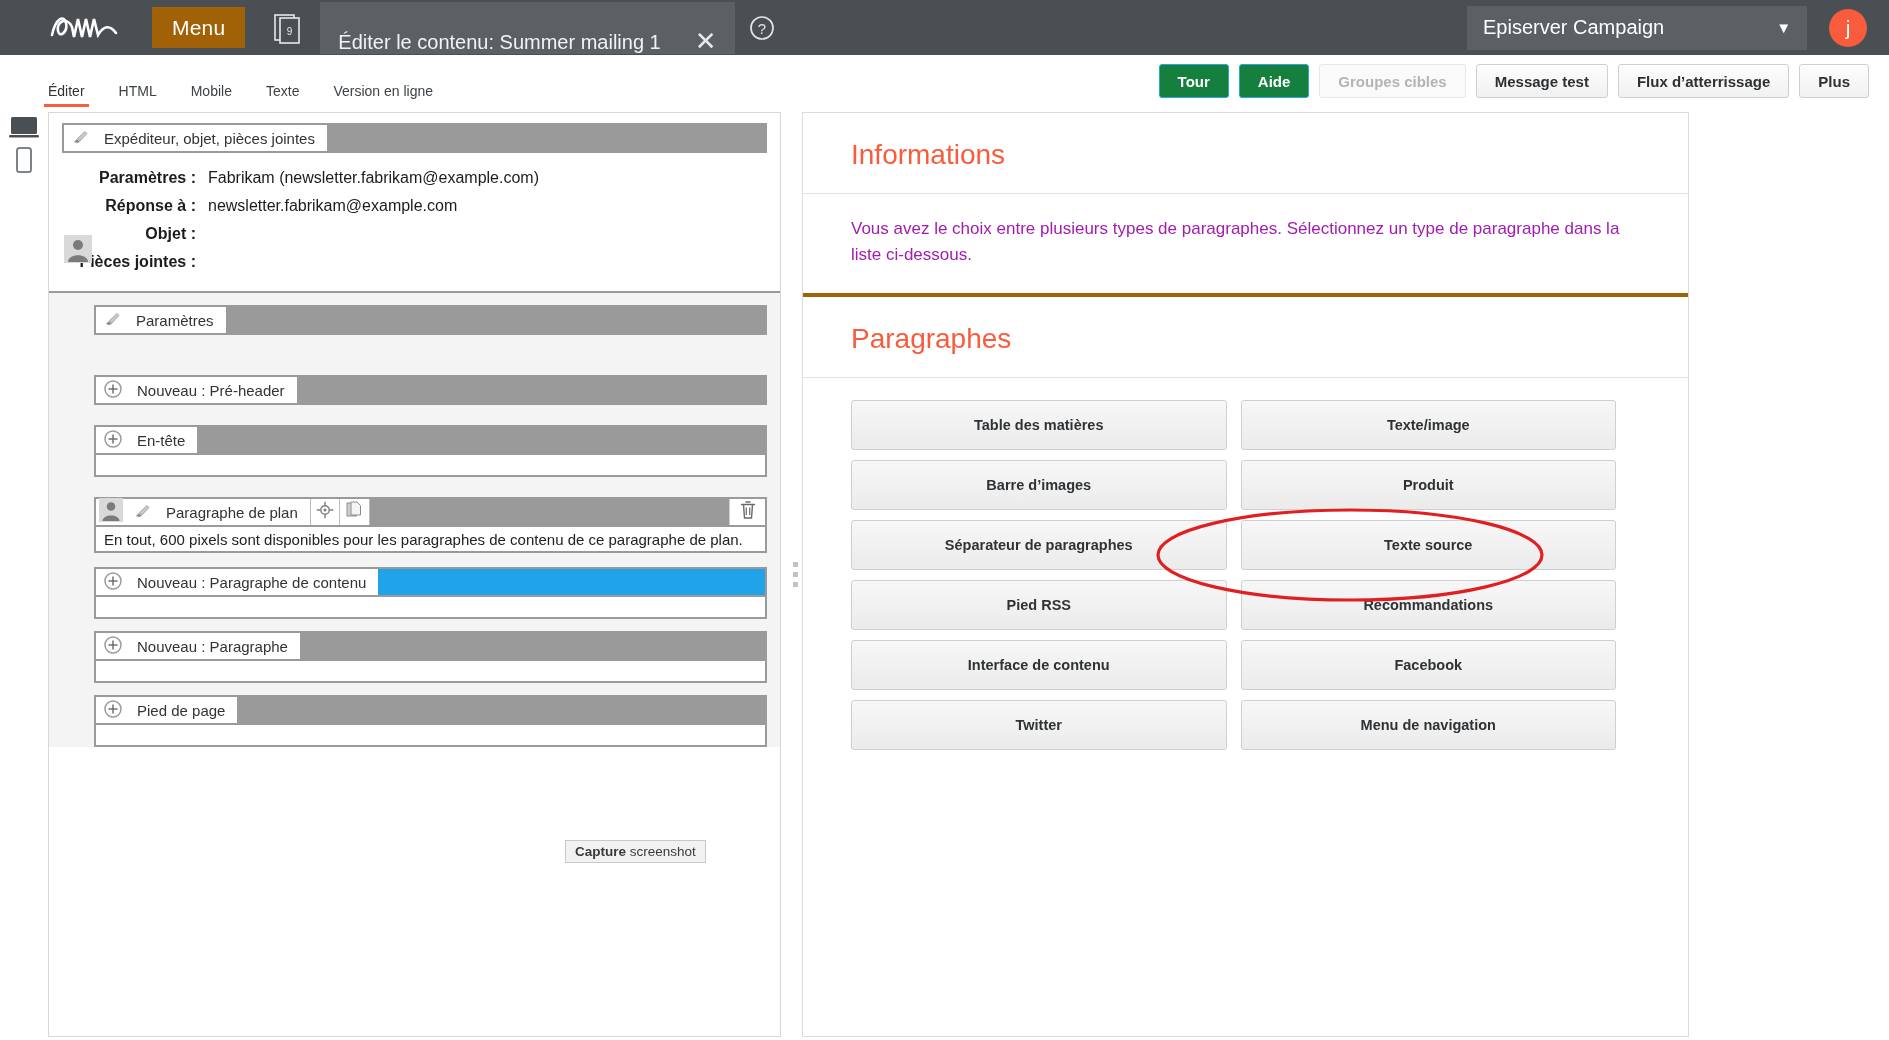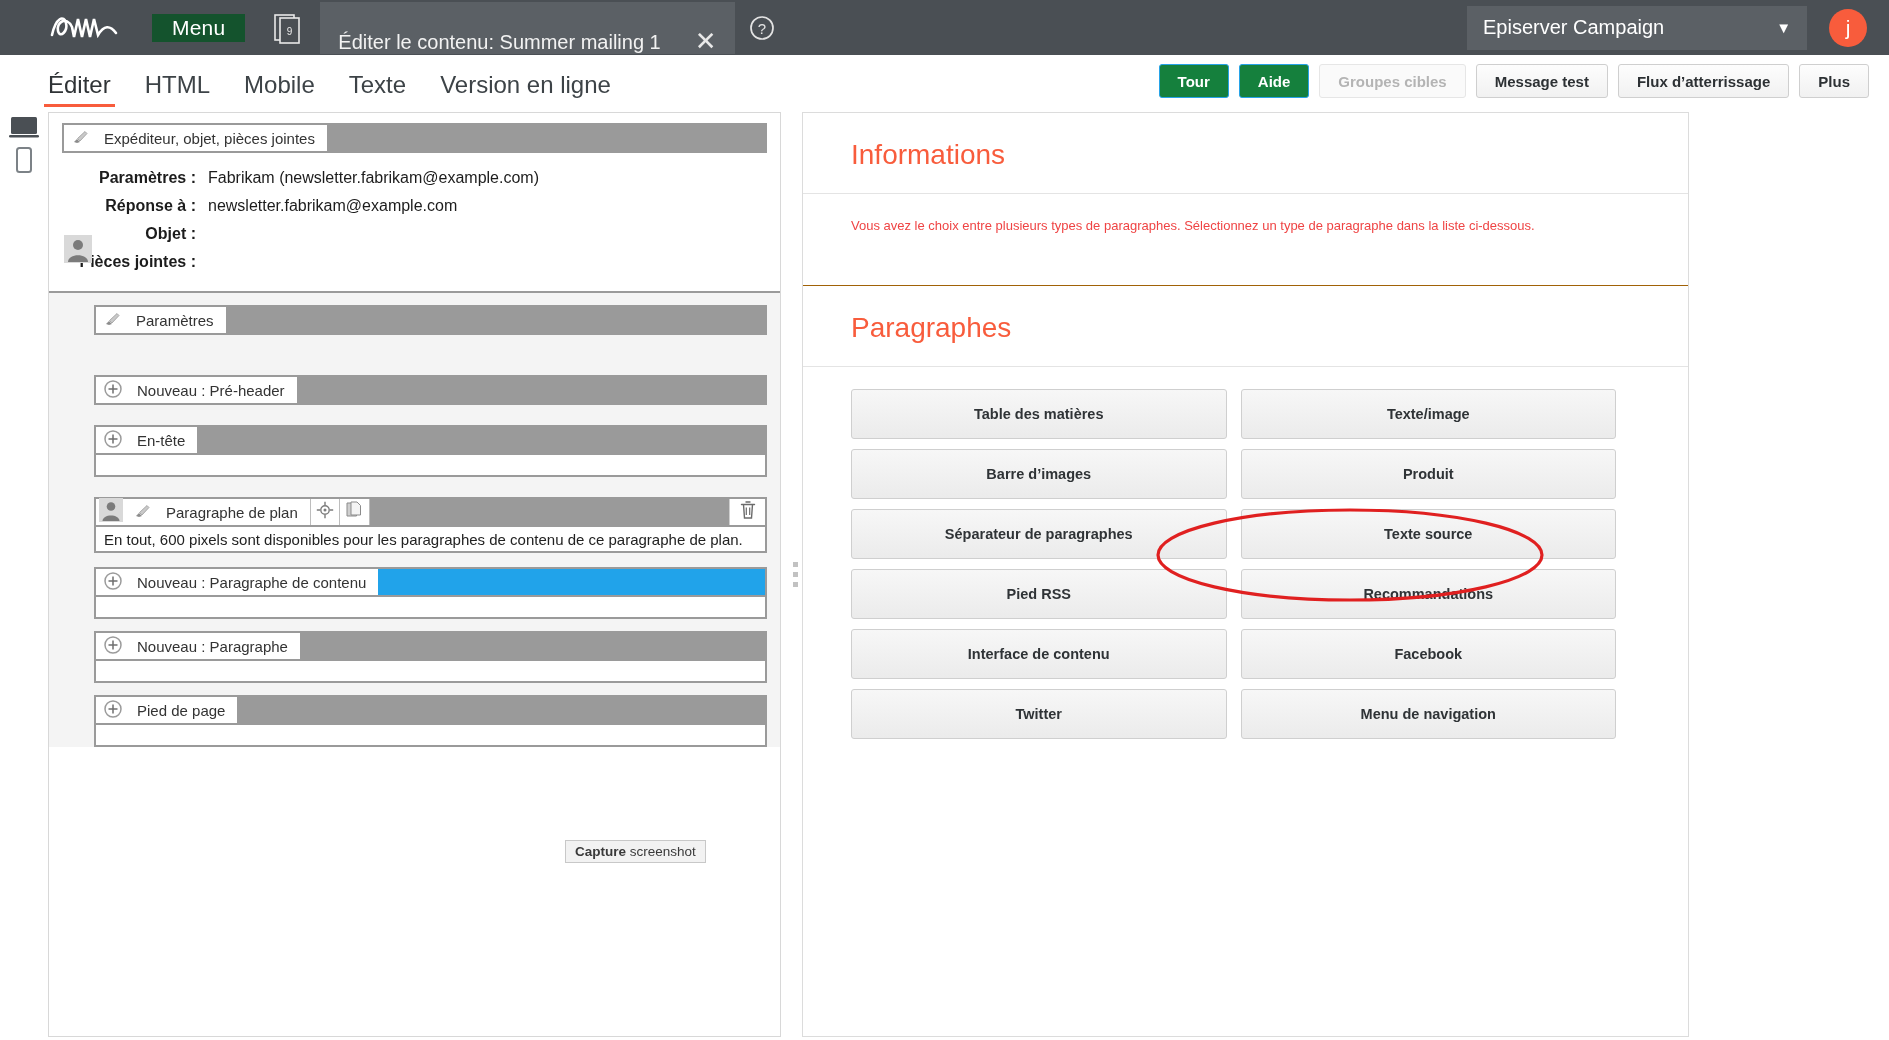--- a/index.html
+++ b/index.html
@@ -10,22 +10,22 @@
     overflow: hidden;
   }
 
   
   .topbar {
     position: absolute; left: 0; top: 0; width: 1889px; height: 55px;
     background: #4a4f54; display: flex; align-items: center;
   }
   .logo { margin-left: 48px; width: 76px; height: 34px; display:flex; align-items:center; }
   .menu-btn {
-    margin-left: 28px; background: #14532d; color: #fff;
-    font-size: 21px; padding: 0 20px; height: 28px;
+    margin-left: 28px; background: #a16207; color: #fff;
+    font-size: 21px; padding: 0 20px; height: 41px;
     display: flex; align-items: center; justify-content: flex-start;
     border: none; cursor: pointer; letter-spacing: .2px;
   }
   .doc-icon { margin-left: 25px; width: 34px; height: 36px; display:flex; align-items:center; justify-content:center; cursor:pointer;}
   .tab-title {
     margin-left: 16px; background: #5b6065; height: 52px;
     display: flex; align-items: flex-end; color: #f2f2f2;
     font-size: 20px; padding: 0 18px 0 18px; min-width: 400px;
   }
   .tab-title .label { white-space: nowrap; }
@@ -44,21 +44,21 @@
     justify-content: center; font-size: 21px; cursor: pointer;
   }
 
   
   .secondbar {
     position: absolute; left: 0; top: 55px; width: 1889px; height: 52px;
     background: #ffffff; display: flex; align-items: center;
   }
   .subtabs { display: flex; align-items: flex-end; height: 52px; }
   .subtab {
-    font-size: 24px; color: #3d4347; padding: 0 0 8px 0; margin-right: 34px;
+    font-size: 14px; color: #3d4347; padding: 0 0 8px 0; margin-right: 34px;
     cursor: pointer; position: relative; white-space: nowrap;
   }
   .subtab:first-child { margin-left: 48px; }
   .subtab.active { color: #2f3336; }
   .subtab.active::after {
     content: ""; position: absolute; left: -4px; right: -4px; bottom: 0;
     height: 3px; background: #f85c3c;
   }
   .actions { margin-left: auto; display: flex; align-items: center; padding-right: 20px; gap: 10px; }
   .btn {
@@ -126,22 +126,22 @@
   
   .rightpane {
     position: absolute; left: 754px; top: 5px; width: 887px; height: 925px;
     background: #fff; border: 1px solid #dcdcdc;
   }
   .panel-title {
     color: #f85c3c; font-size: 28px; padding: 26px 48px 22px 48px;
     border-bottom: 1px solid #e4e4e4; font-weight: normal;
   }
   .panel-body {
-    padding: 22px 48px 26px 48px; font-size: 13px; color: #ef4444;
-    line-height: 1.5; border-bottom: 1px solid #a16207; min-height: 92px;
+    padding: 22px 48px 26px 48px; font-size: 17px; color: #a21caf;
+    line-height: 1.5; border-bottom: 4px solid #a16207; min-height: 92px;
   }
   .grid {
     display: grid; grid-template-columns: 1fr 1fr; gap: 10px 14px;
     padding: 22px 72px 22px 48px;
   }
   .tile {
     height: 50px; background: linear-gradient(#f7f7f7,#ebebeb);
     border: 1px solid #cfcfcf; border-radius: 3px;
     display: flex; align-items: center; justify-content: center;
     font-size: 14.5px; font-weight: bold; color: #2f3336; cursor: pointer;

